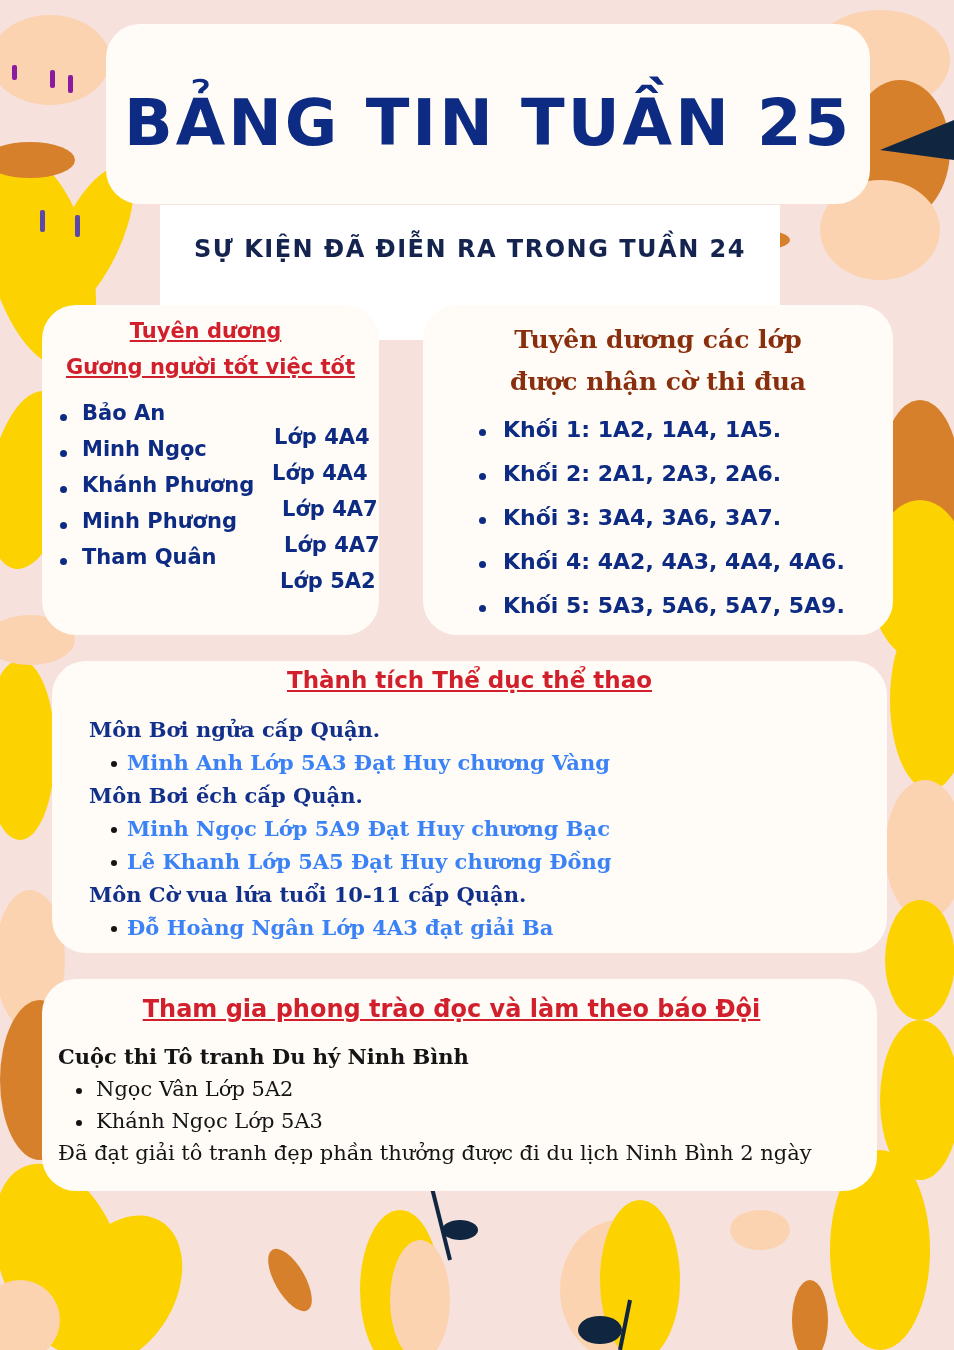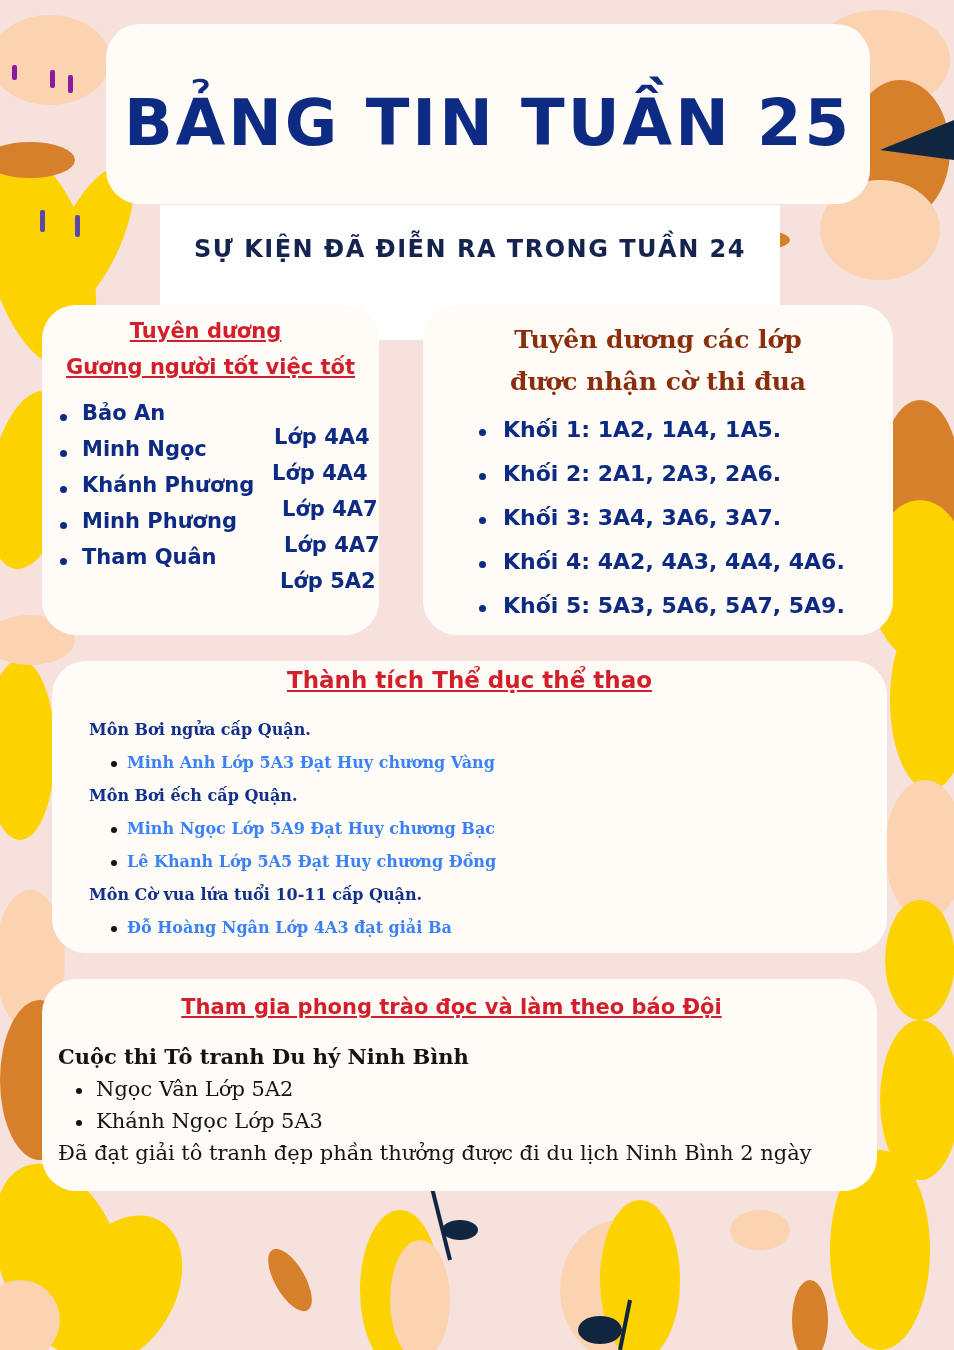--- a/index.html
+++ b/index.html
@@ -50,25 +50,25 @@
     position: absolute; left: 0; width: 470px; top: 14px; text-align: center;
     color: #8a2f0e; font-family: "DejaVu Serif", serif; font-weight: bold; font-size: 25px; line-height: 42px;
   }
   .khoi-list { position: absolute; left: 44px; top: 100px; margin: 12px; padding: 0; list-style: none; }
   .khoi-list li {
     position: relative; height: 44px; padding-left: 24px; font-weight: bold; font-size: 22px;
     color: #0d2b83; font-family: "DejaVu Sans", sans-serif; white-space: nowrap;
   }
   .khoi-list li .dot { position: absolute; left: 0; top: 12px; width: 7px; height: 7px; border-radius: 50%; background: #0d2b83; }
   .sport-head { position: absolute; left: 0; right: 0; top: 6px; font-size: 23px; }
-  .sport-body { position: absolute; left: 37px; top: 52px; font-family: "DejaVu Serif", serif; font-weight: bold; font-size: 16px; }
+  .sport-body { position: absolute; left: 37px; top: 52px; font-family: "DejaVu Serif", serif; font-weight: bold; font-size: 21px; }
   .sport-body .cat { color: #12308a; height: 33px; line-height: 33px; }
   .sport-body .item { color: #3b82f6; height: 33px; line-height: 33px; position: relative; padding-left: 38px; }
   .sport-body .item .dot { position: absolute; left: 22px; top: 15px; width: 6px; height: 6px; border-radius: 50%; background: #141414; }
-  .read-head { position: absolute; left: 0; right: 16px; top: 16px; font-size: 21px; }
+  .read-head { position: absolute; left: 0; right: 16px; top: 16px; font-size: 24px; }
   .read-body { position: absolute; left: 16px; top: 62px; font-family: "DejaVu Serif", serif; font-size: 21px; color: #141414; }
   .read-body .contest { font-weight: bold; height: 32px; line-height: 32px; }
   .read-body .item { height: 32px; line-height: 32px; position: relative; padding-left: 38px; }
   .read-body .item .dot { position: absolute; left: 18px; top: 15px; width: 6px; height: 6px; border-radius: 50%; background: #141414; }
   .read-body .note { height: 32px; line-height: 32px; white-space: nowrap; }
 </style>
 </head>
 <body>
 
 <svg class="bg" viewBox="0 0 954 1350">

